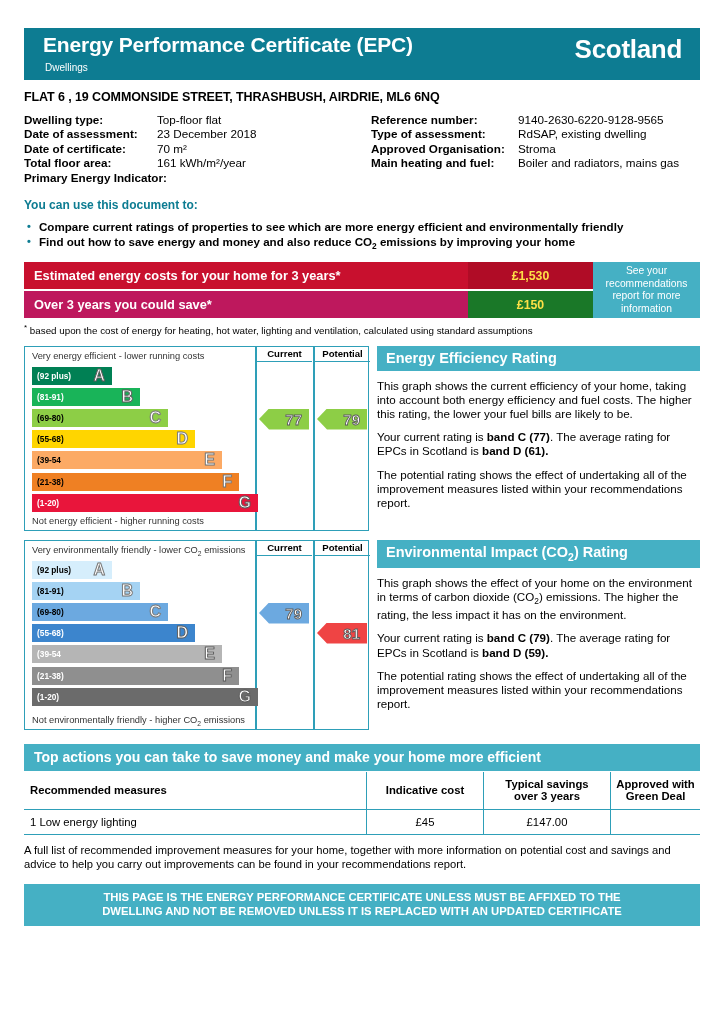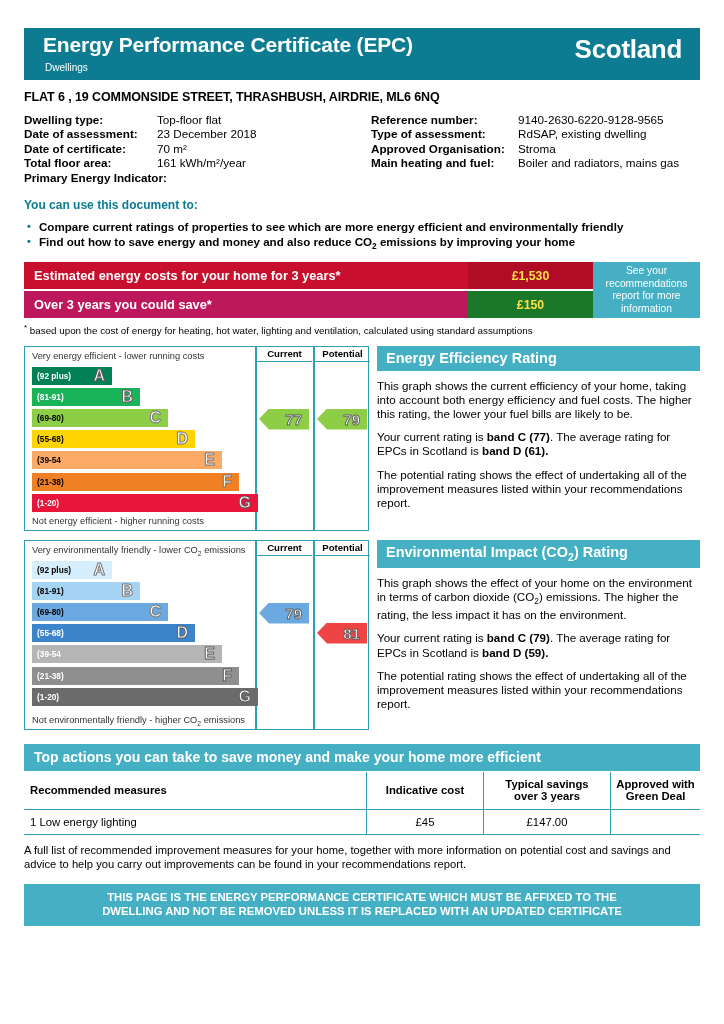--- a/index.html
+++ b/index.html
@@ -529,17 +529,17 @@
         <td class="measure">1 Low energy lighting</td>
         <td class="num cdiv">£45</td>
         <td class="num cdiv">£147.00</td>
         <td class="num cdiv"></td>
       </tr>
     </tbody>
   </table>
   <div class="tbl-note">A full list of recommended improvement measures for your home, together with more information on potential cost and savings and advice to help you carry out improvements can be found in your recommendations report.</div>
 
   <div class="banner">
-    <div>THIS PAGE IS THE ENERGY PERFORMANCE CERTIFICATE WHICH MUST BE AFFIXED TO THE</div>
+    <div>THIS PAGE IS THE ENERGY PERFORMANCE CERTIFICATE UNLESS MUST BE AFFIXED TO THE</div>
     <div>DWELLING AND NOT BE REMOVED UNLESS IT IS REPLACED WITH AN UPDATED CERTIFICATE</div>
   </div>
 
 </div>
 
 </body></html>

